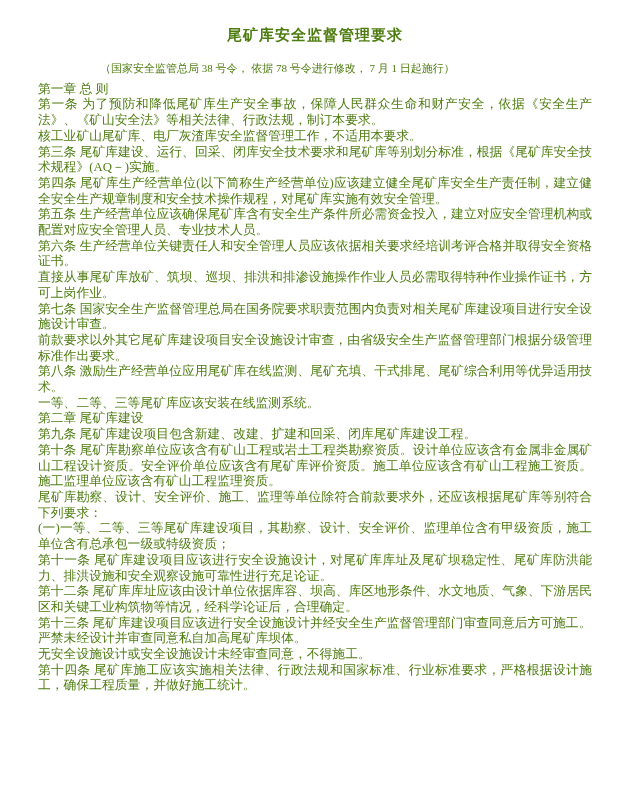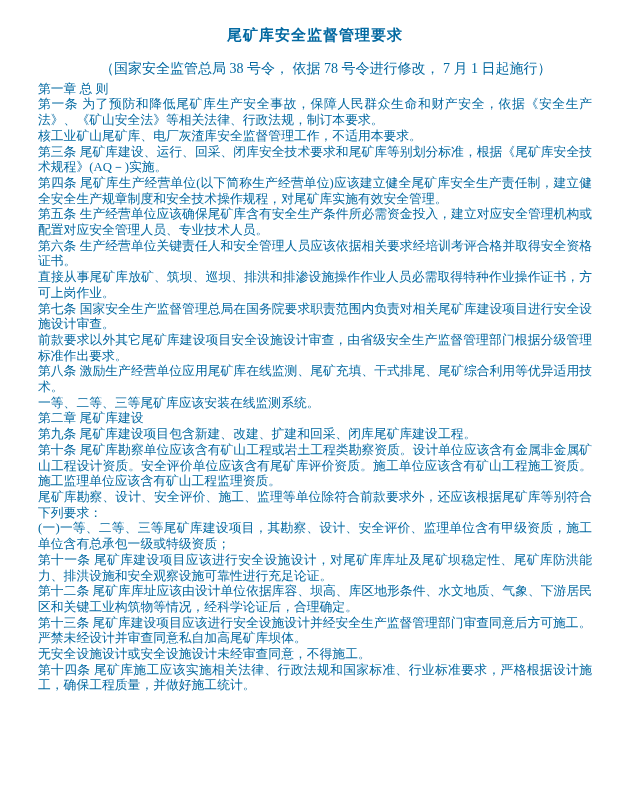--- a/index.html
+++ b/index.html
@@ -12,32 +12,32 @@
     height: 794px;
     overflow: hidden;
   }
   .page {
     box-sizing: border-box;
     width: 628px;
     height: 700px;
     background: #ffffff;
     padding: 26px 36px 0 38px;
     font-family: "Liberation Serif", "DejaVu Serif", serif;
-    color: #0369a1;
+    color: #4d7c0f;
   }
   .doc-title {
     font-size: 15px;
     line-height: 18px;
     font-weight: 700;
     text-align: center;
     letter-spacing: 1px;
     margin: 0 0 17px 0;
   }
   .doc-subtitle {
-    font-size: 14px;
+    font-size: 11px;
     line-height: 15.7px;
     margin: 0 0 5px 0;
     text-indent: 62px;
     white-space: pre-wrap;
   }
   .para {
     font-size: 12.8px;
     line-height: 15.7px;
     margin: 0;
     text-align: justify;

